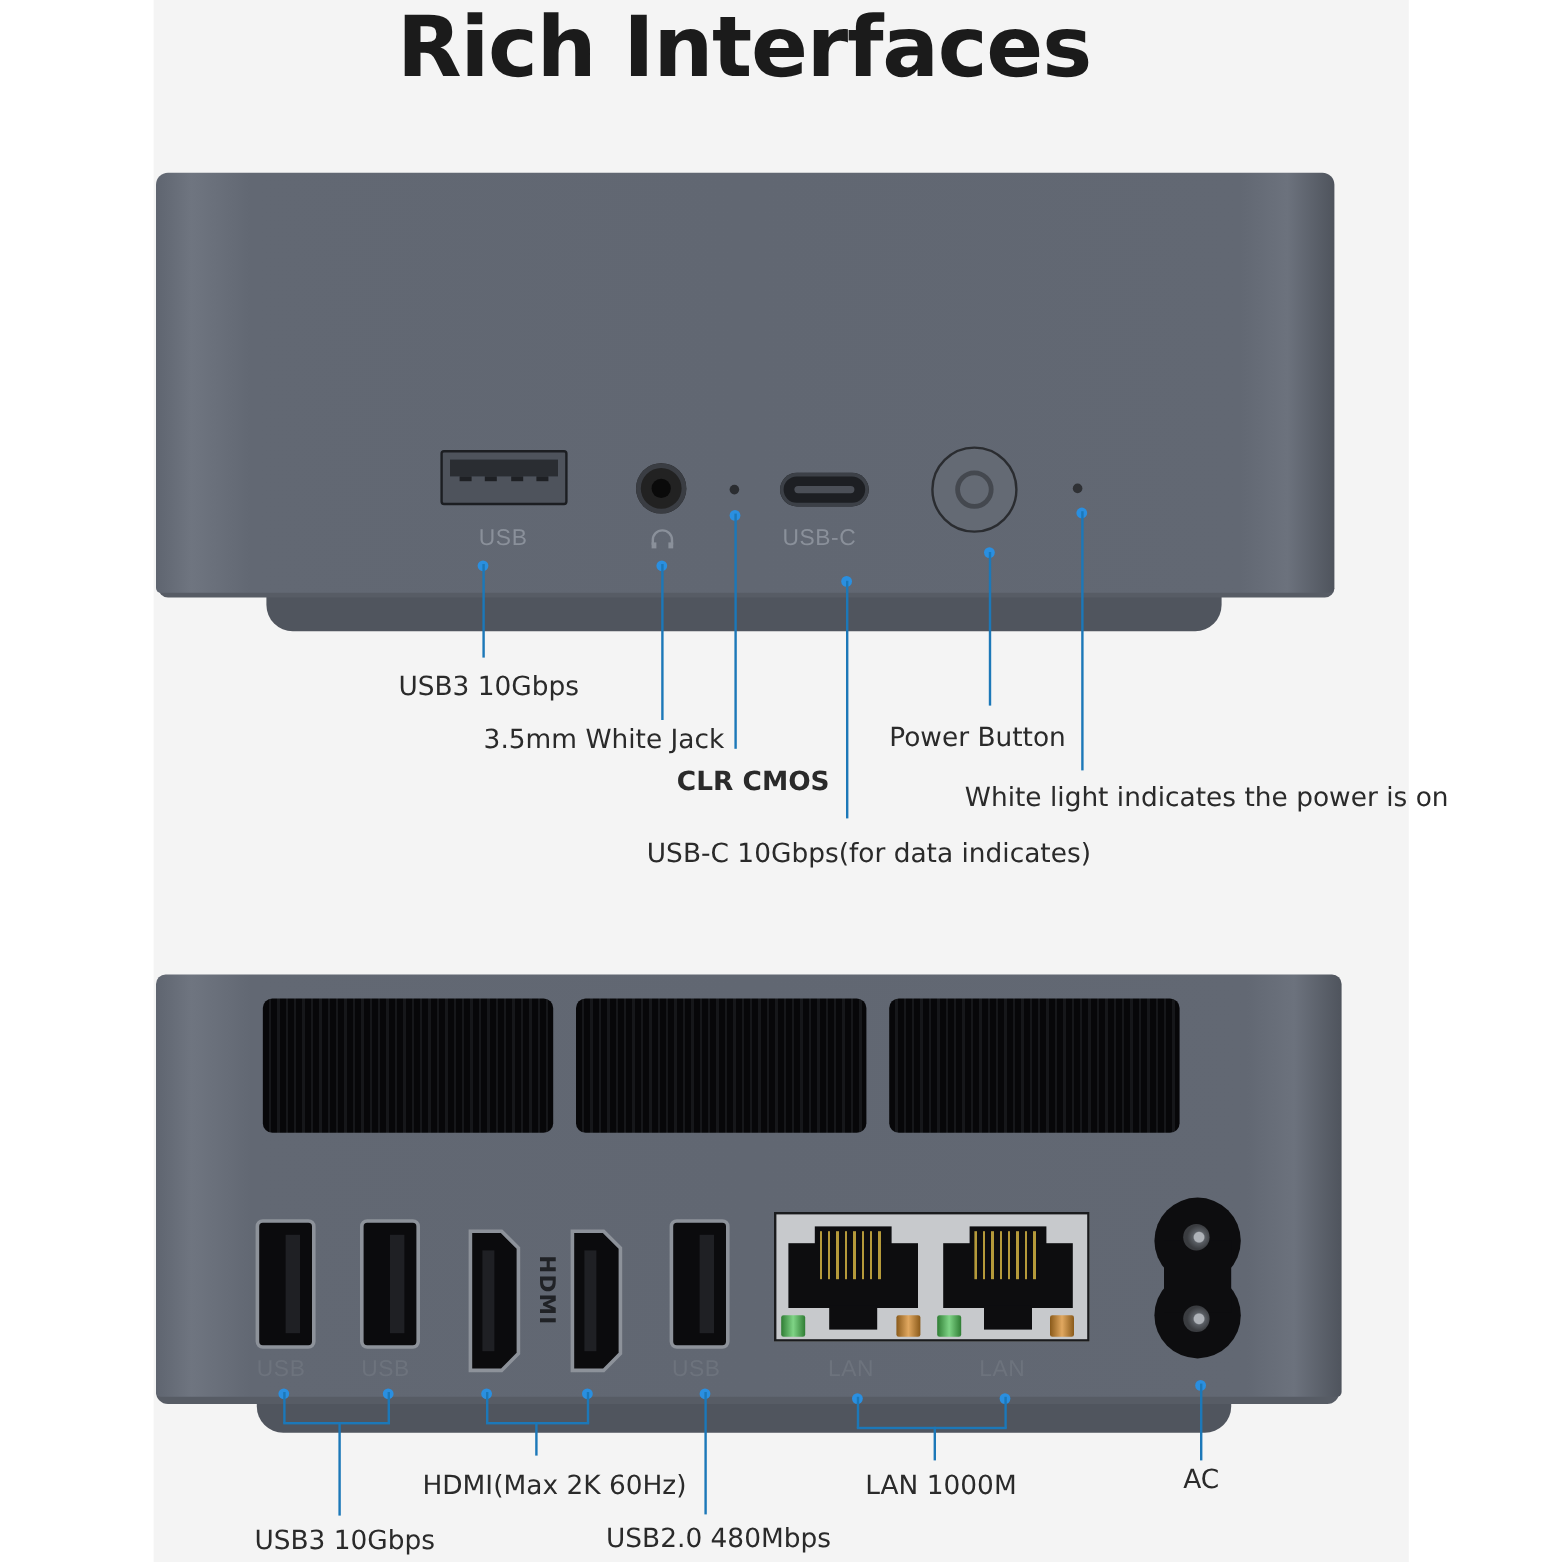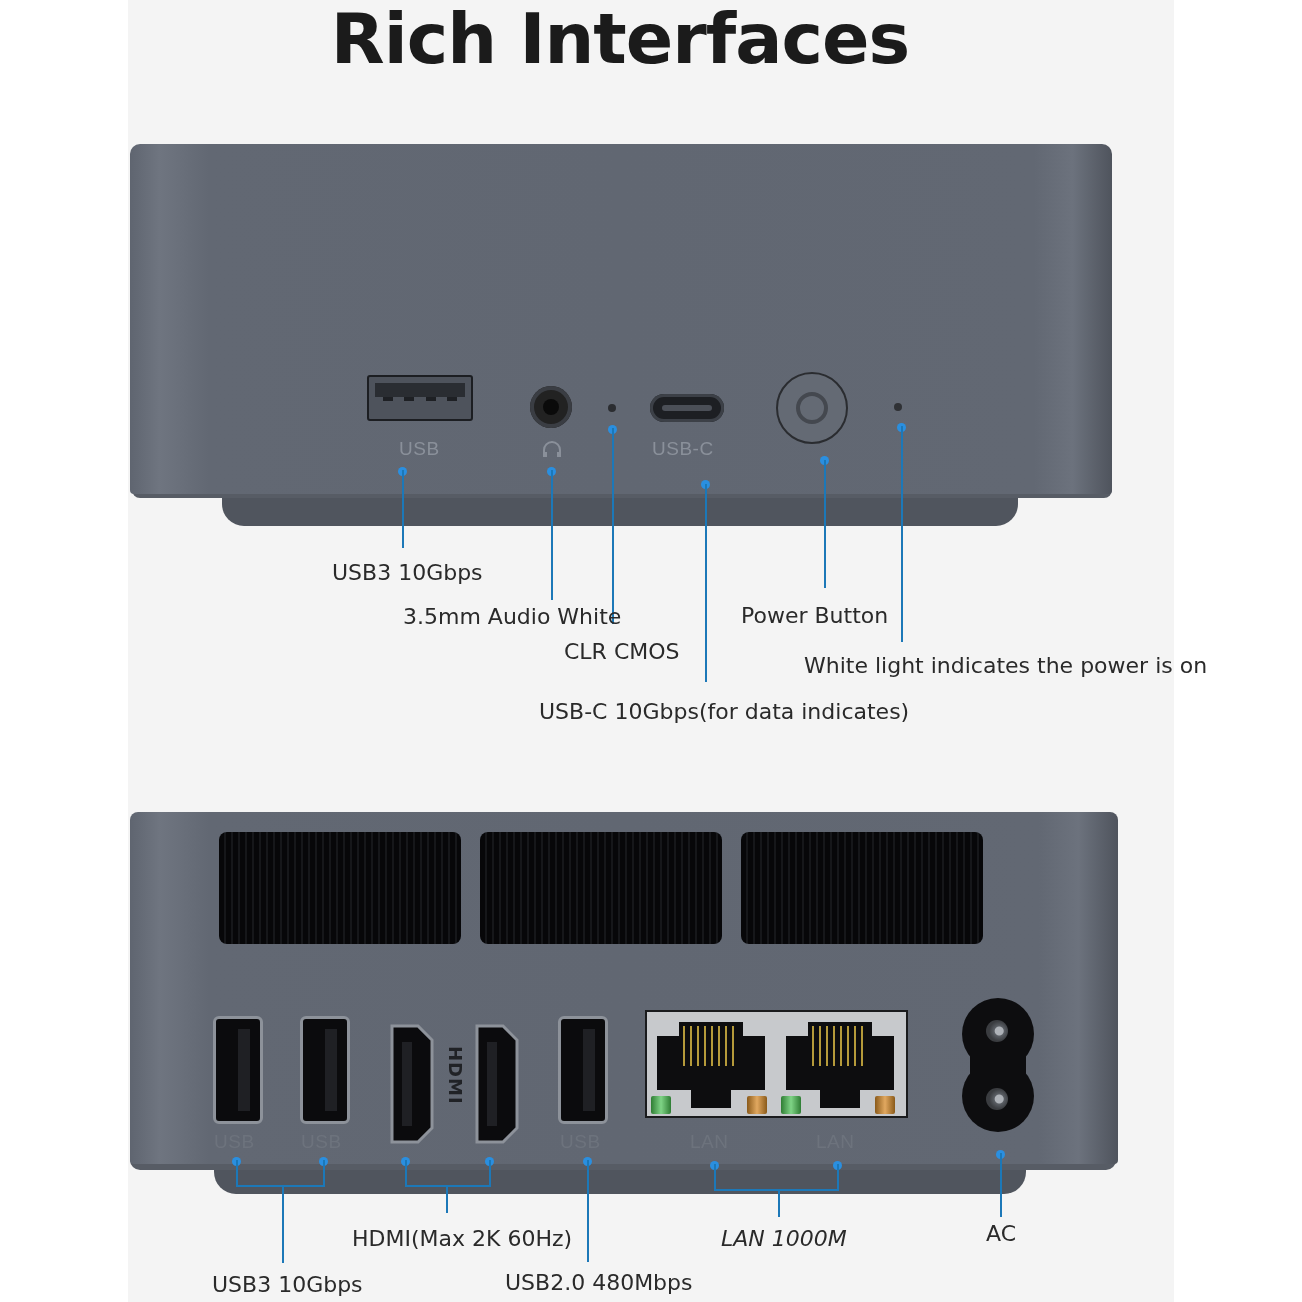--- a/index.html
+++ b/index.html
@@ -103,22 +103,22 @@
   <div class="dot" style="left:701px;top:480px;"></div>
   <div class="lead" style="left:705px;top:484px;height:198px;"></div>
 
   <div class="dot" style="left:820px;top:456px;"></div>
   <div class="lead" style="left:824px;top:460px;height:128px;"></div>
 
   <div class="dot" style="left:897px;top:423px;"></div>
   <div class="lead" style="left:901px;top:426px;height:216px;"></div>
 
   <div class="callout" style="left:332px;top:560px;">USB3 10Gbps</div>
-  <div class="callout" style="left:403px;top:604px;">3.5mm Audio White</div>
-  <div class="callout" style="left:564px;top:639px;">CLR CMOS</div>
+  <div class="callout" style="left:403px;top:604px;">3.5mm White Jack</div>
+  <div class="callout" style="left:564px;top:639px;font-weight:bold;">CLR CMOS</div>
   <div class="callout" style="left:539px;top:699px;">USB-C 10Gbps(for data indicates)</div>
   <div class="callout" style="left:741px;top:603px;">Power Button</div>
   <div class="callout" style="left:804px;top:653px;">White light indicates the power is on</div>
 </div>
 
 <div>
   <div class="dev-foot" style="left:214px;top:1168px;width:812px;height:26px;"></div>
   <div class="dev-lip" style="left:130px;top:1160px;width:986px;height:10px;border-radius:0 0 10px 10px;"></div>
   <div class="dev-body" style="left:130px;top:812px;width:988px;height:352px;border-radius:8px 8px 4px 4px;"></div>
 
@@ -203,15 +203,15 @@
   <div class="lead" style="left:837px;top:1164px;height:26px;"></div>
   <div class="hlead" style="left:714px;top:1189px;width:125px;"></div>
   <div class="lead" style="left:778px;top:1189px;height:28px;"></div>
 
   <div class="dot" style="left:996px;top:1150px;"></div>
   <div class="lead" style="left:1000px;top:1153px;height:64px;"></div>
 
   <div class="callout" style="left:212px;top:1272px;">USB3 10Gbps</div>
   <div class="callout" style="left:352px;top:1226px;">HDMI(Max 2K 60Hz)</div>
   <div class="callout" style="left:505px;top:1270px;">USB2.0 480Mbps</div>
-  <div class="callout" style="left:721px;top:1226px;font-style:italic;">LAN 1000M</div>
+  <div class="callout" style="left:721px;top:1226px;">LAN 1000M</div>
   <div class="callout" style="left:986px;top:1221px;">AC</div>
 </div>
 
 </body></html>

